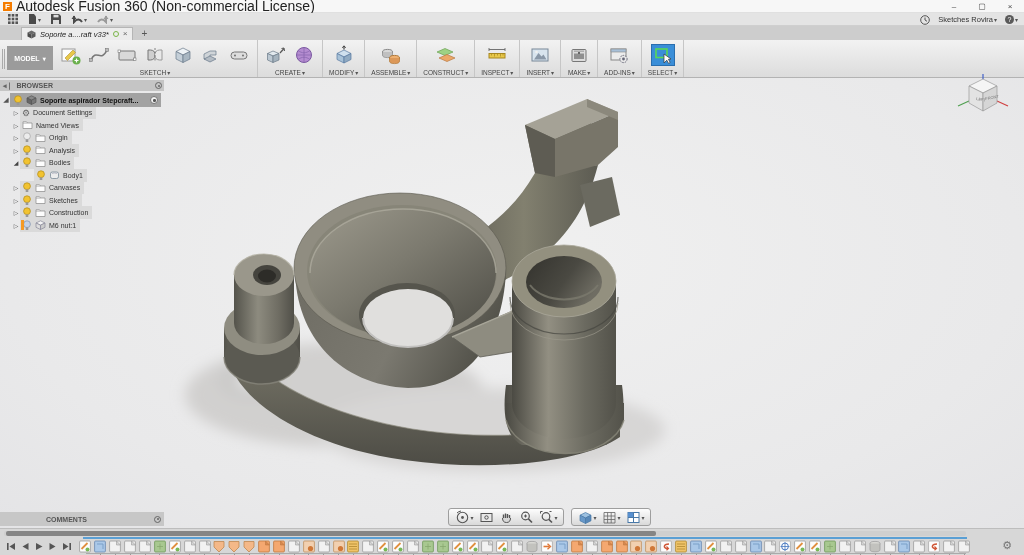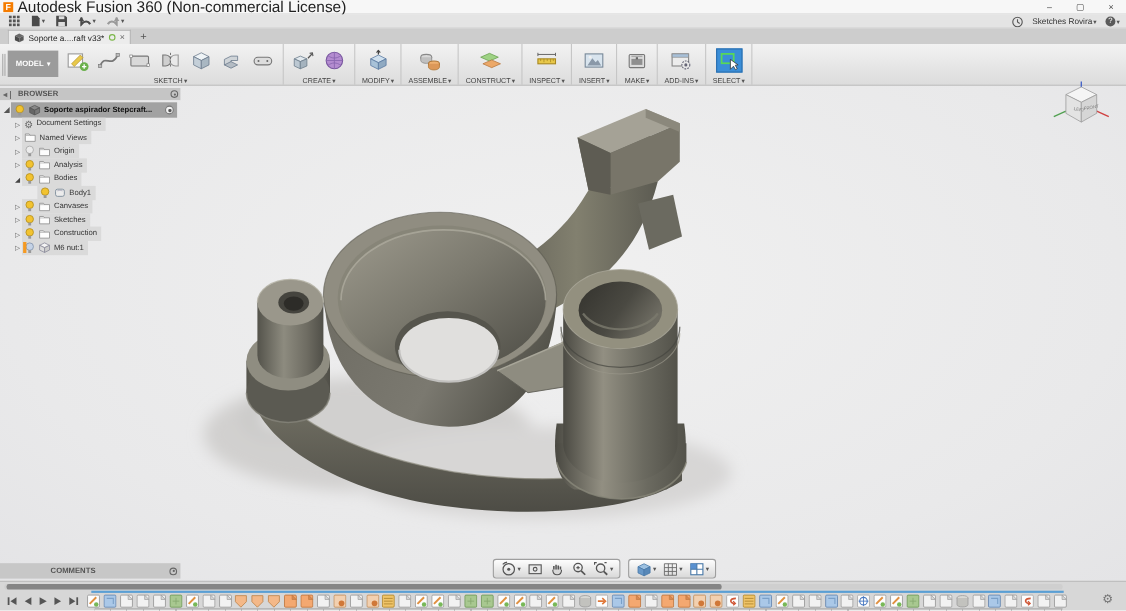--- a/index.html
+++ b/index.html
@@ -17,21 +17,21 @@
   .appbar { position:absolute; left:0; top:13px; width:1024px; height:13px; background:#e4e4e4; border-bottom:1px solid #cfcfcf; display:flex; align-items:center; }
   .appbar .qat { display:flex; align-items:center; gap:2px; margin-left:4px; }
   .qat-btn { display:flex; align-items:center; padding:0 4px; height:12px; }
   .caret { font-size:6px; color:#555; margin-left:1px; }
   .appbar-right { position:absolute; right:6px; top:0; height:13px; display:flex; align-items:center; gap:8px; }
   .user-name { font-size:7.5px; color:#333; }
   .help-circle { width:9px; height:9px; border-radius:50%; background:#5a5a5a; color:#fff; font-size:7px; line-height:9px; text-align:center; }
 
   
   .tabbar { position:absolute; left:0; top:26px; width:1024px; height:14px; background:#cdcdcd; display:flex; align-items:flex-end; }
-  .tab { height:13px; background:#ececec; border:1px solid #b5b5b5; border-bottom:none; display:flex; align-items:center; padding:0 5px; margin-left:7px; gap:4px; }
+  .tab { height:13px; background:#ececec; border:1px solid #b5b5b5; border-bottom:none; display:flex; align-items:center; padding:0 5px; margin-left:21px; gap:4px;font-style:italic; }
   .tab-label { font-size:7.5px; color:#222; }
   .sync-dot { width:6px; height:6px; border-radius:50%; border:1.5px solid #7ab648; }
   .tab-close { font-size:8px; color:#666; line-height:8px; }
   .plus-tab { font-size:10px; color:#555; margin-left:8px; padding-bottom:1px; }
 
   
   .toolbar { position:absolute; left:0; top:40px; width:1024px; height:38px; background:linear-gradient(#f2f2f2,#dcdcdc); border-bottom:1px solid #b3b3b3; display:flex; }
   .grip { width:3px; height:20px; margin:9px 2px 0 2px; border-left:1px solid #aaa; border-right:1px solid #aaa; }
   .model-btn { width:46px; height:24px; margin-top:6px; background:#9b9b9b; color:#fff; font-size:7px; font-weight:bold; display:flex; align-items:center; justify-content:center; gap:2px; }
   .model-btn .caret { color:#fff; }

